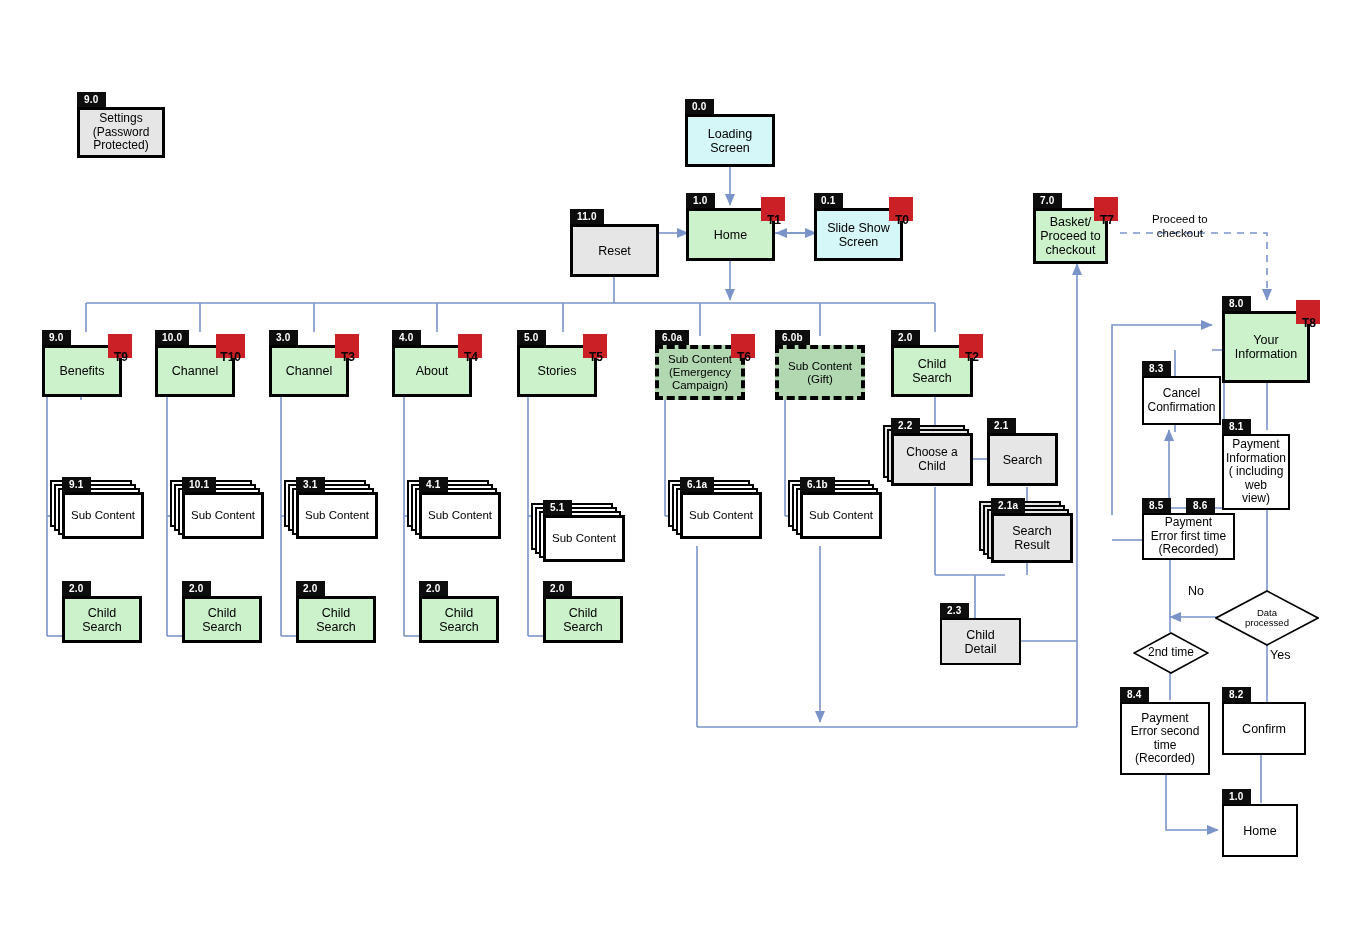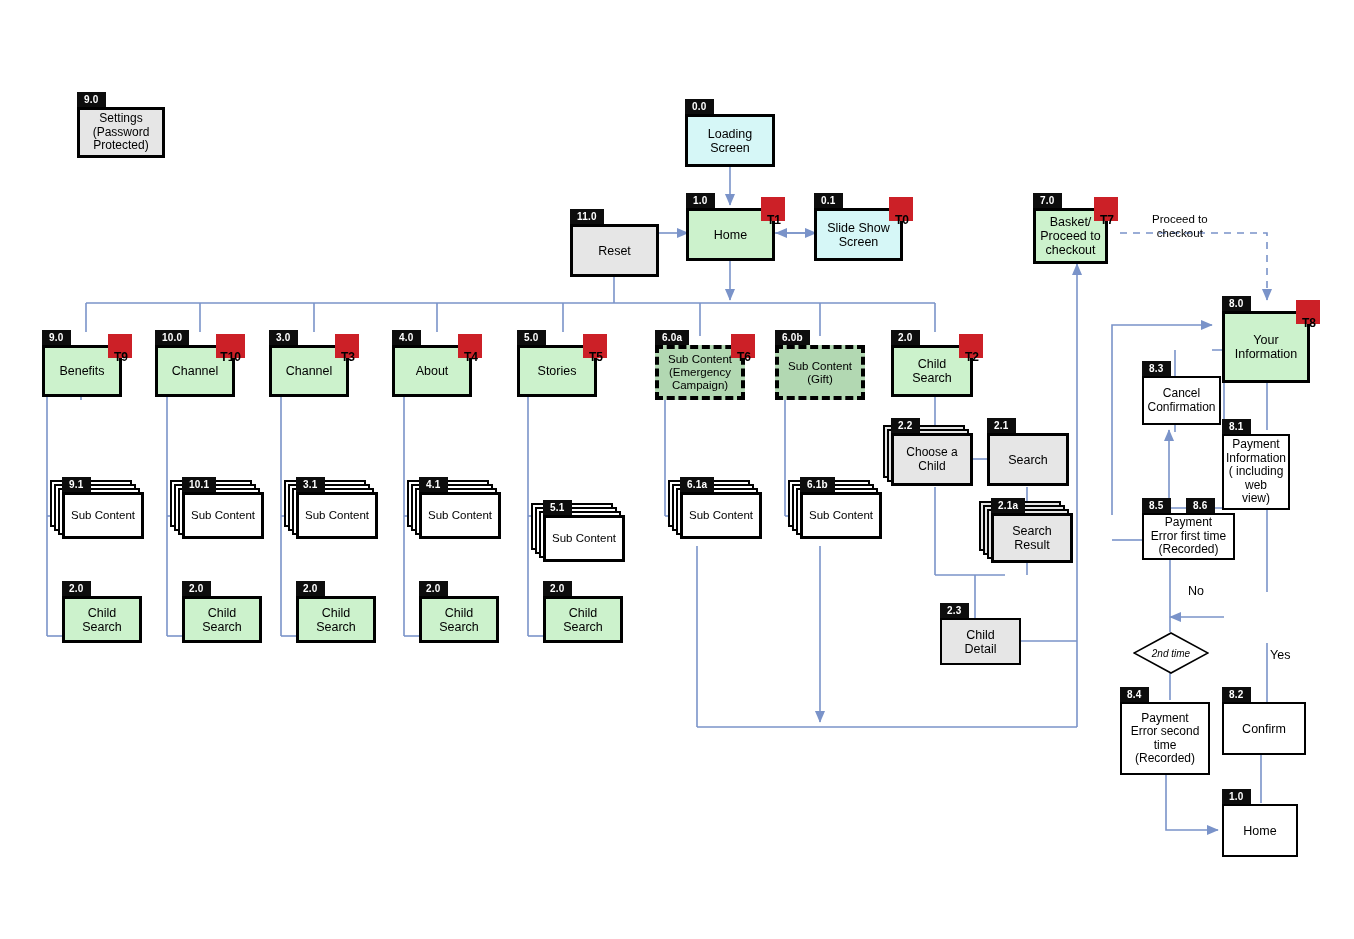--- a/index.html
+++ b/index.html
@@ -380,21 +380,21 @@
 
   <div class="node gray" style="left:891px;top:433px;width:82px;height:53px;font-size:12px;">
     <div class="stk s2"></div>
     <div class="stk s3"></div>
     <div class="tab">2.2</div>
     <div class="body">
       <span class="label">Choose a<br>Child</span>
     </div>
   </div>
 
-  <div class="node gray" style="left:987px;top:433px;width:82px;height:53px;font-size:12.5px;">
+  <div class="node gray" style="left:987px;top:433px;width:71px;height:53px;font-size:12.5px;">
     <div class="tab">2.1</div>
     <div class="body">
       <span class="label">Search</span>
     </div>
   </div>
 
   <div class="node gray" style="left:991px;top:513px;width:82px;height:50px;font-size:12.5px;">
     <div class="stk s1"></div>
     <div class="stk s2"></div>
     <div class="stk s3"></div>
@@ -447,24 +447,30 @@
     </div>
   </div>
 
   <div class="node white thin" style="left:1222px;top:804px;width:76px;height:53px;font-size:12.5px;">
     <div class="tab">1.0</div>
     <div class="body">
       <span class="label">Home</span>
     </div>
   </div>
 
+  <div class="diamond" style="left:1215px;top:590px;width:104px;height:56px;">
+    <svg class="dshape" viewBox="0 0 104 56">
+      <polygon points="52,1 103,28 52,55 1,28" fill="#ffffff" stroke="#000" stroke-width="1.6"></polygon>
+    </svg>
+    <span class="dtext" style="font-size:9.5px;">Data<br>processed</span>
+  </div>
 
   <div class="diamond" style="left:1133px;top:632px;width:76px;height:42px;">
     <svg class="dshape" viewBox="0 0 76 42">
       <polygon points="38,1 75,21 38,41 1,21" fill="#ffffff" stroke="#000" stroke-width="1.6"></polygon>
     </svg>
-    <span class="dtext" style="font-size:10px;font-style:italic;">2nd time</span>
+    <span class="dtext" style="font-size:12px;">2nd time</span>
   </div>
 
   <div class="edgelabel" style="left:1188px;top:584px;font-size:12.5px;">No</div>
   <div class="edgelabel" style="left:1270px;top:648px;font-size:12.5px;">Yes</div>
 
 </div>
 
 </body></html>

